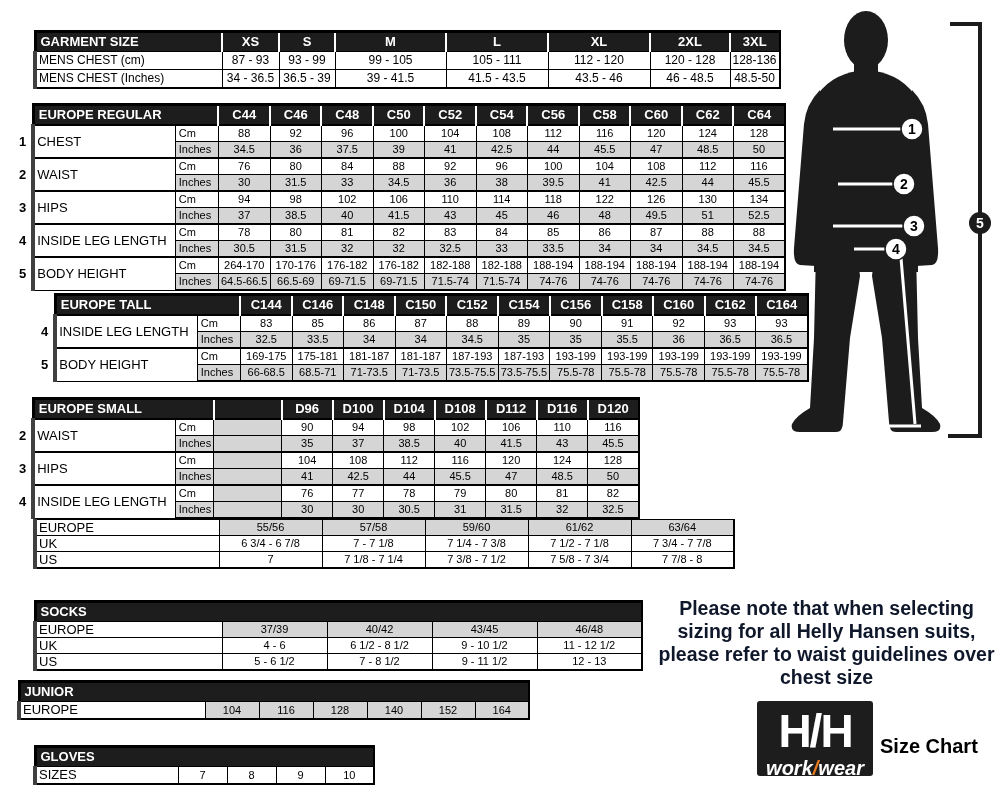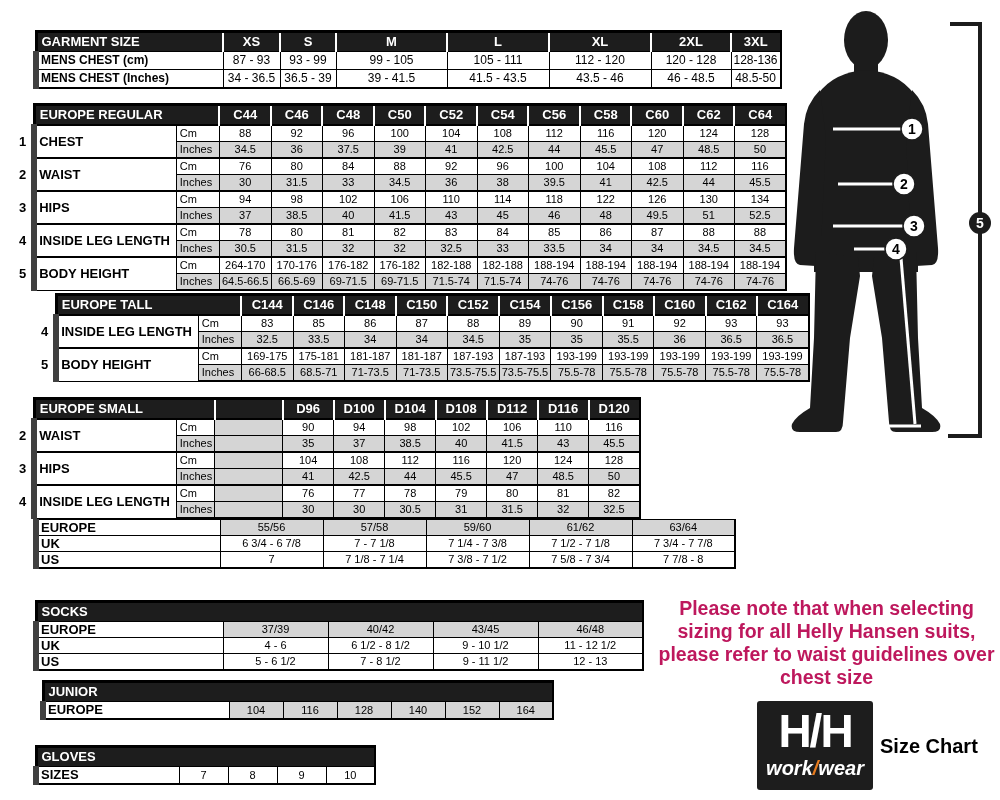--- a/index.html
+++ b/index.html
@@ -14,38 +14,38 @@
     border:1px solid #000; padding:0 2px; text-align:center;
     height:15px; line-height:15px; font-size:12px;
     white-space:nowrap; overflow:hidden;
   }
   .sz th {
     background:#1d1d1d; color:#fff; font-weight:bold; font-size:13px;
     height:18px; line-height:18px; border-top:3px solid #000;
   }
   .sz th + th { border-left:2px solid #fff; }
   .sz th.title { text-align:left; padding-left:4px; border-left:3px solid #000; }
-  .sz td.lbl { text-align:left; font-weight:bold; font-size:13px; border-left:6px solid #404040; background:#fff; }
+  .sz td.lbl { text-align:left; font-weight:normal; font-size:13px; border-left:4px solid #404040; background:#fff; }
   .sz td.unit { text-align:left; font-size:11px; padding-left:3px; }
   .sz td.v { font-size:11px; }
   .sz .shade { background:#d5d5d5; }
   .sz td.bk { background:#d5d5d5; }
   .sz td.rn { border:none; background:transparent; font-weight:bold; font-size:13px; text-align:right; padding-right:5px; }
   .sz .gt { border-top:2px solid #000; }
   .sz tr:last-child td { border-bottom:2px solid #000; }
   .sz td:last-child, .sz th:last-child { border-right:2px solid #000; }
   #t-garment td { height:17px; line-height:17px; font-size:12px; }
   #t-junior td, #t-gloves td { height:16px; line-height:16px; }
 
   #note {
     position:absolute; left:653px; top:597px; width:347px;
-    font-size:19.5px; font-weight:bold; text-align:center; line-height:1.18; color:#be185d;
+    font-size:19.5px; font-weight:bold; text-align:center; line-height:1.18; color:#0f172a;
   }
   #logo {
-    position:absolute; left:757px; top:701px; width:116px; height:89px;
+    position:absolute; left:757px; top:701px; width:116px; height:75px;
     background:#1d1d1d; border-radius:3px; color:#fff; text-align:center;
   }
   #logo .hh {
     font-weight:bold; font-size:46px; line-height:52px; letter-spacing:-2px;
     font-family:"Liberation Sans", sans-serif; margin-top:4px;
   }
   #logo .sub {
     font-style:italic; font-weight:bold; font-size:20px; line-height:22px; letter-spacing:0px;
   }
   #logo .bar { color:#e87c1e; font-weight:bold; }
@@ -553,21 +553,21 @@
       <tr>
         <td class="lbl">US</td>
         <td class="v">5 - 6 1/2</td>
         <td class="v">7 - 8 1/2</td>
         <td class="v">9 - 11 1/2</td>
         <td class="v">12 - 13</td>
       </tr>
     </tbody>
   </table>
 
-<table class="sz" id="t-junior" style="left:40px; top:680px;">
+<table class="sz" id="t-junior" style="left:17px; top:680px;">
   <colgroup>
       <col style="width:186px">
       <col style="width:54px">
       <col style="width:54px">
       <col style="width:54px">
       <col style="width:54px">
       <col style="width:54px">
       <col style="width:54px">
     </colgroup>
 <tbody>

